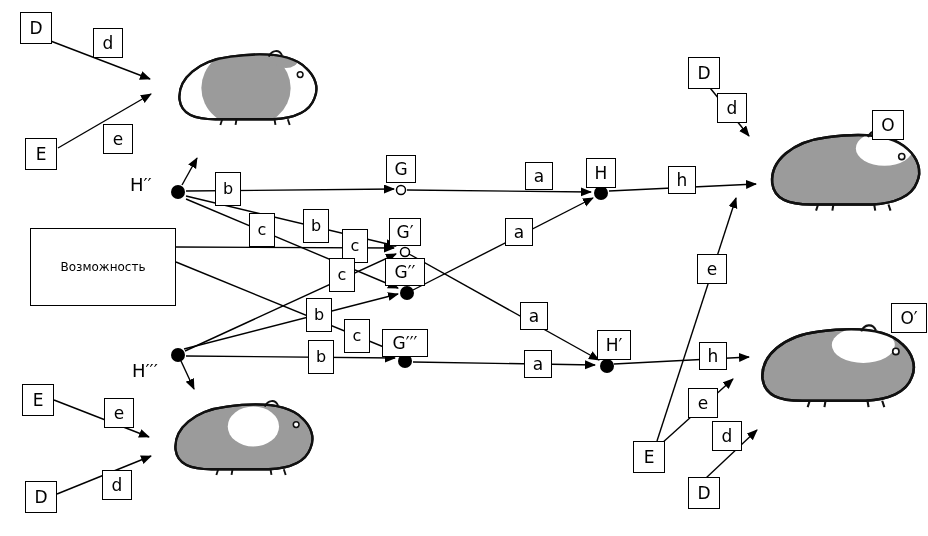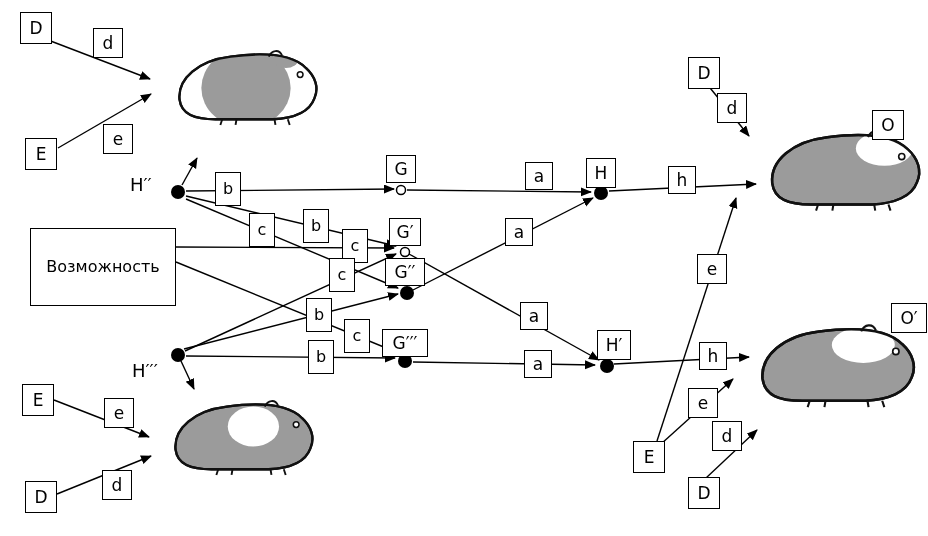--- a/index.html
+++ b/index.html
@@ -7,21 +7,21 @@
     position:relative;width:928px;height:536px;background:#fff;overflow:hidden;
     font-family:"DejaVu Sans","Liberation Sans",sans-serif;color:#000;
   }
   .stage svg{position:absolute;left:0;top:0;}
   .nbox{
     position:absolute;border:1.6px solid #000;background:#fff;
     display:flex;align-items:center;justify-content:center;
     font-size:17px;line-height:1;box-sizing:border-box;z-index:2;
   }
   .small{font-size:16px;}
-  .possibility{font-size:16px;}
+  .possibility{font-size:12px;}
   .plabel{
     position:absolute;background:transparent;font-size:18px;line-height:1;z-index:2;
   }
 </style>
 </head>
 <body>
 
 <div class="stage">
 
   <svg width="928" height="536" viewBox="0 0 928 536">

